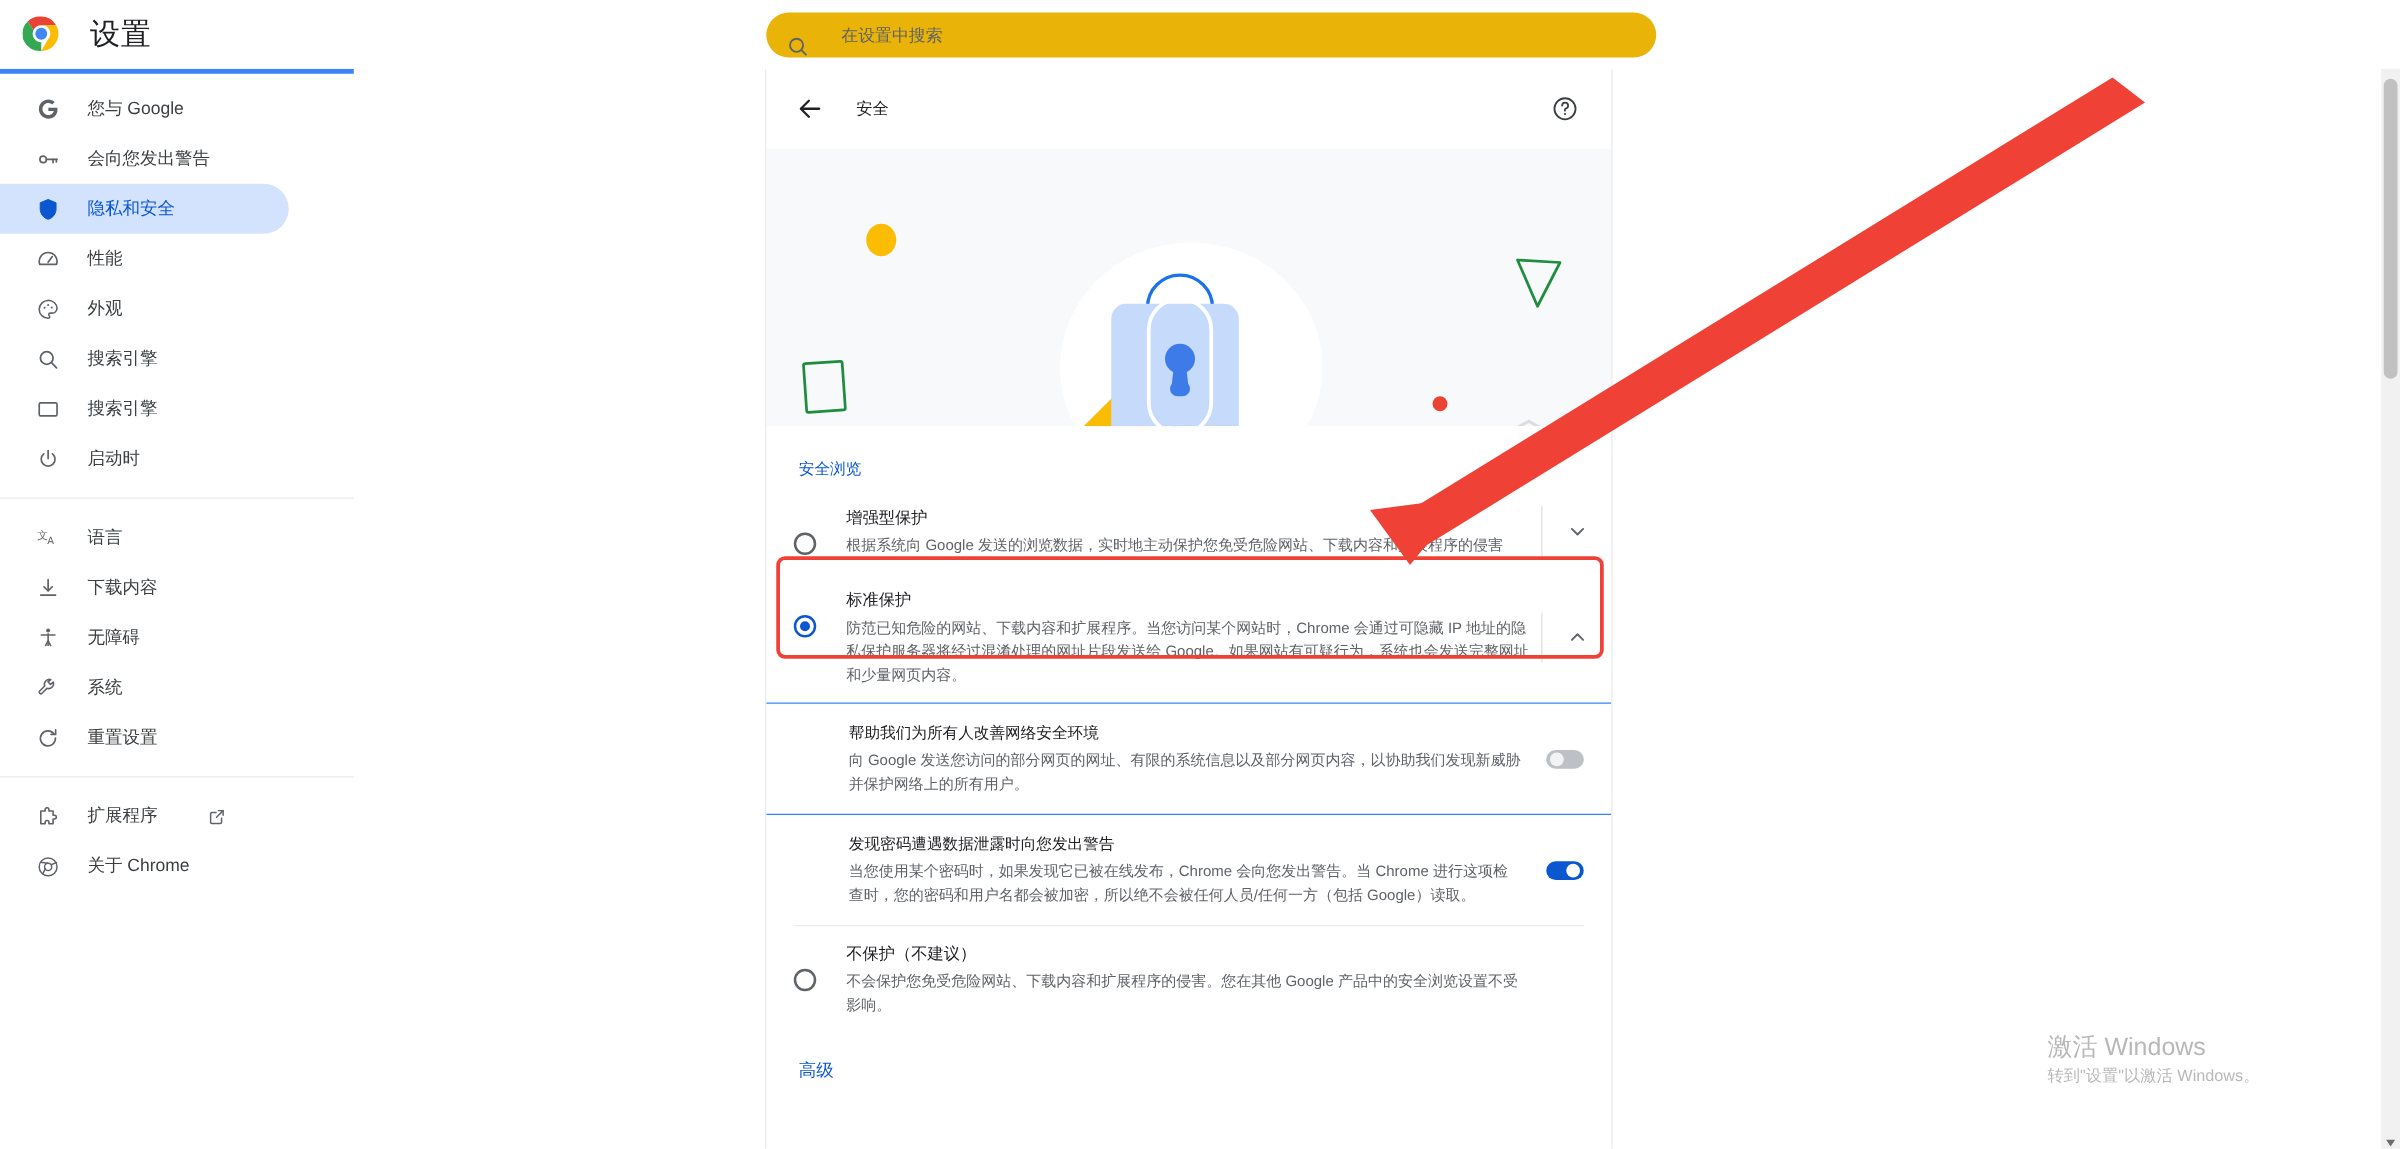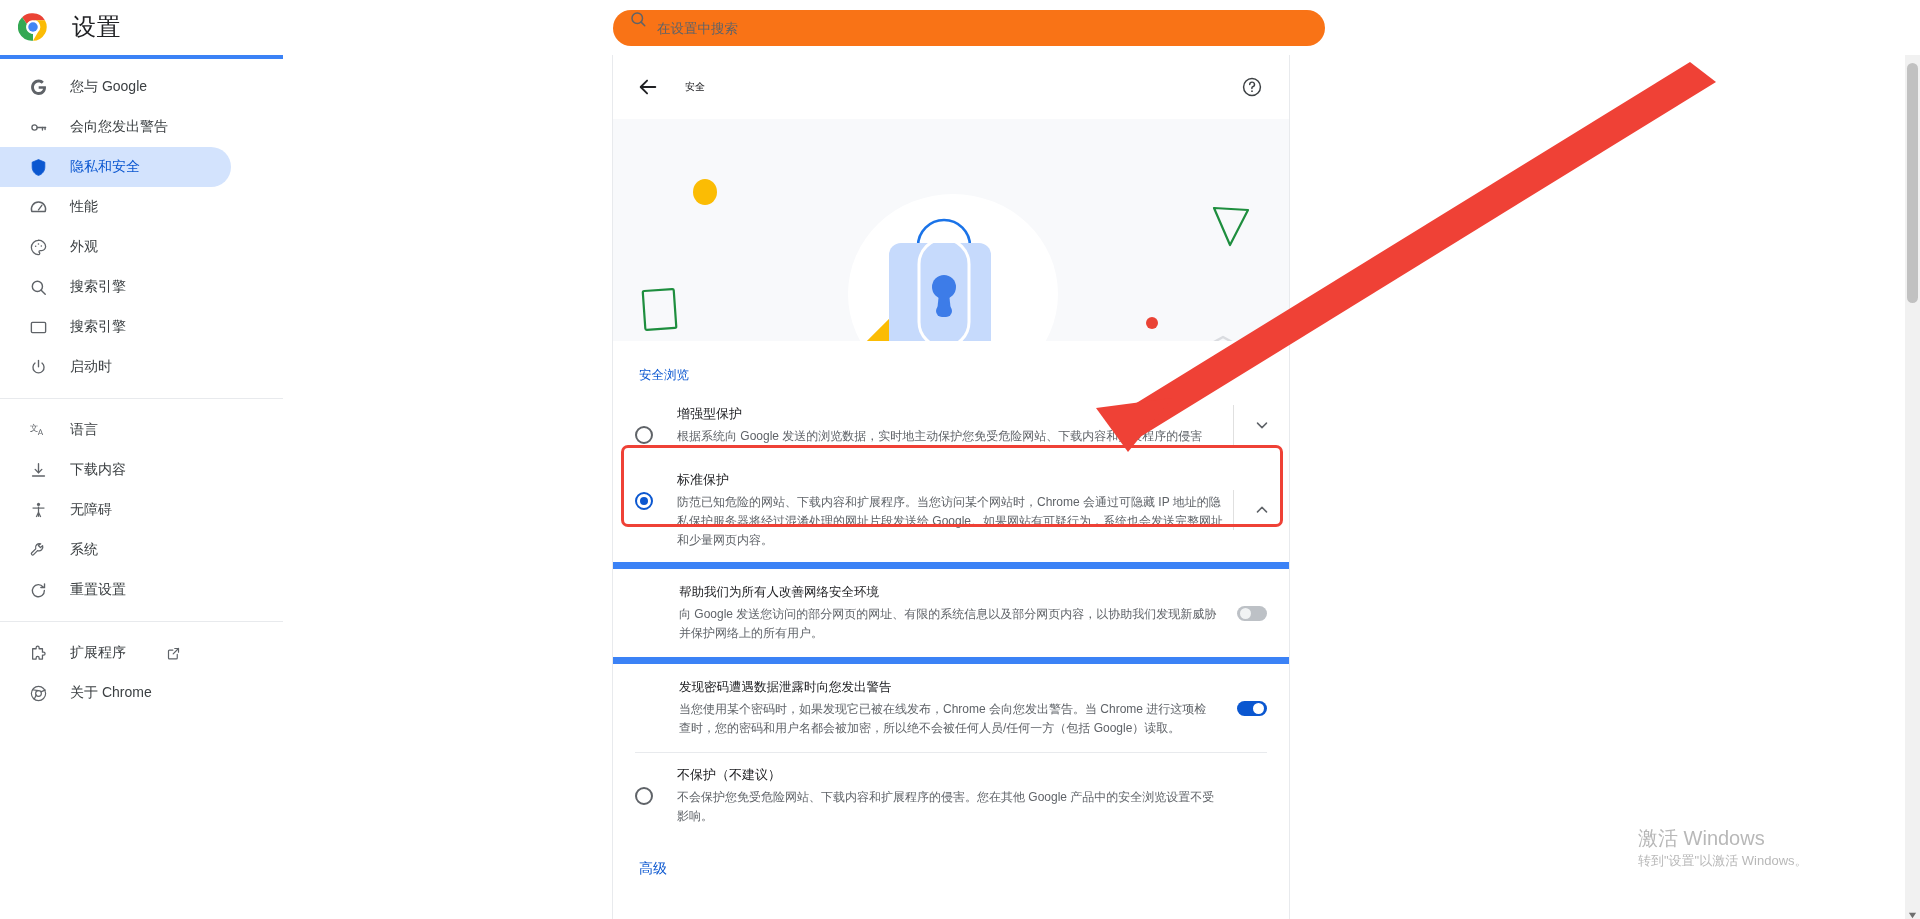--- a/index.html
+++ b/index.html
@@ -17,22 +17,22 @@
     background: #fff; display: flex; align-items: center;
     z-index: 5;
   }
   .chrome-logo { position: absolute; left: 18px; top: 12px; width: 30px; height: 30px; }
   .app-title {
     position: absolute; left: 72px; top: 11px;
     font-size: 24px; color: #202124; letter-spacing: .5px;
   }
   .searchbox {
     position: absolute; left: 613px; top: 10px; width: 712px; height: 36px;
-    background: #f97316; border-radius: 18px;
-    display: flex; align-items: flex-start; padding: 0 16px; gap: 10px;
+    background: #eab308; border-radius: 18px;
+    display: flex; align-items: flex-end; padding: 0 16px; gap: 26px;
   }
   .searchbox .sicon { width: 18px; height: 18px; flex: 0 0 18px; }
   .search-input {
     border: none; outline: none; background: transparent;
     font-family: inherit; font-size: 13.5px; color: #3c4043;
     width: 100%; height: 100%;
   }
   .search-input::placeholder { color: #5f6368; opacity: 1; }
 
   
@@ -58,21 +58,21 @@
     position: absolute; top: 55px; left: 612px; width: 678px; height: 864px;
     background: #fff;
     border-left: 1px solid #e8eaed; border-right: 1px solid #e8eaed;
     overflow: hidden;
   }
   .main-header {
     height: 64px; display: flex; align-items: center;
     padding: 0 24px; position: relative;
   }
   .back-arrow { width: 22px; height: 22px; cursor: pointer; }
-  .main-title { font-size: 10px; color: #202124; margin-left: 26px; }
+  .main-title { font-size: 13px; color: #202124; margin-left: 26px; }
   .help-icon { position: absolute; right: 26px; top: 21px; width: 22px; height: 22px; cursor: pointer; }
 
   
   .hero { position: relative; height: 222px; background: #f8f9fb; overflow: hidden; }
   .hero svg { display: block; }
 
   .section-label {
     font-size: 12.5px; color: #0b57d0; padding: 26px 0 8px 26px; font-weight: 400;
   }
 
@@ -96,21 +96,21 @@
   .opt-desc { font-size: 12px; color: #5f6368; line-height: 19px; }
   .chev-wrap {
     width: 56px; flex: 0 0 56px; display: flex; align-items: center;
     justify-content: center; align-self: center; border-left: 1px solid #e0e0e0;
     height: 40px; cursor: pointer;
   }
   .chev { width: 18px; height: 18px; }
 
   .sub-row {
     display: flex; align-items: flex-start;
-    padding: 14px 22px 14px 66px; border-top: 7px solid #3b82f6;
+    padding: 14px 22px 14px 66px; border-top: 1px solid #3b82f6;
   }
   .sub-body { flex: 1; padding-right: 20px; }
   .sub-title { font-size: 12.5px; color: #202124; margin-bottom: 3px; line-height: 19px; }
   .sub-desc { font-size: 12px; color: #5f6368; line-height: 19px; }
   .toggle {
     width: 30px; height: 15px; border-radius: 8px; background: #bdc1c6;
     position: relative; flex: 0 0 30px; align-self: center; cursor: pointer;
   }
   .toggle .knob {
     position: absolute; top: 2px; left: 3px; width: 11px; height: 11px;

